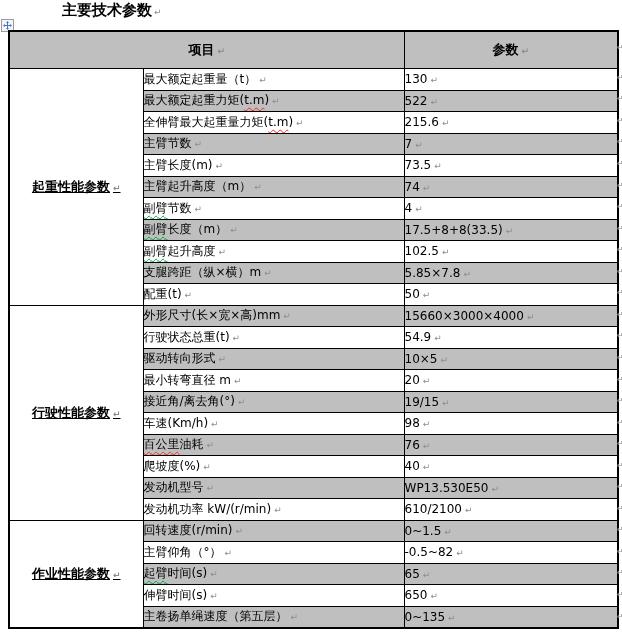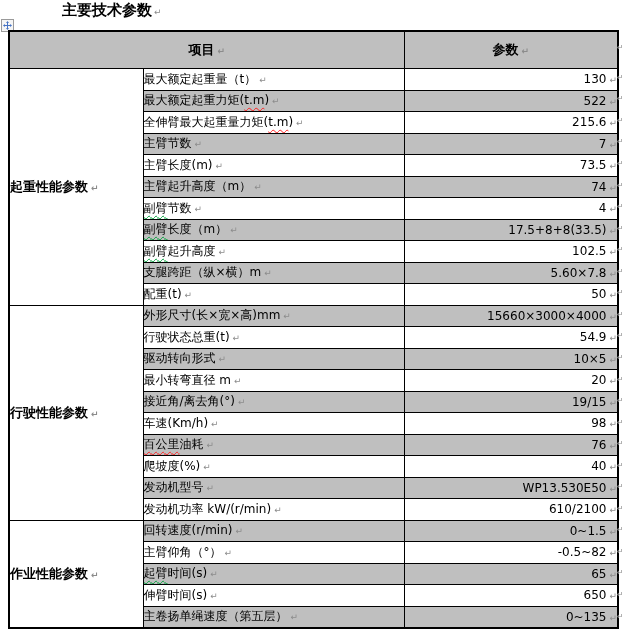--- a/index.html
+++ b/index.html
@@ -26,23 +26,23 @@
     border:2px solid #000;
   }
   table.params th, table.params td {
     border:1px solid #000; padding:0; overflow:hidden; white-space:nowrap;
   }
   col.c-section { width:134px; }
   col.c-item    { width:261px; }
   col.c-value   { width:214px; }
   tr.hdr th { height:36px; background:#bfbfbf; font-size:13px; font-weight:bold; text-align:center; }
   tbody tr { height:21.5px; }
-  td.section-cell { background:#fff; font-weight:bold; font-size:13px; vertical-align:middle; }
+  td.section-cell { background:#fff; font-weight:bold; font-size:13px; text-align:center; vertical-align:middle;text-decoration:underline; }
   td.item-cell { font-size:12px; text-align:left; padding-left:5px; vertical-align:middle; }
-  td.value-cell { font-size:12px; text-align:right; vertical-align:middle; }
+  td.value-cell { font-size:12px; text-align:left; vertical-align:middle; }
   tr.shade td.item-cell, tr.shade td.value-cell { background:#bfbfbf;margin-top:36px; }
   .sq-red {
     text-decoration:underline; text-decoration-style:wavy;
     text-decoration-color:#ff2020; text-decoration-thickness:1px; text-underline-offset:3px;
   }
   .sq-green {
     text-decoration:underline; text-decoration-style:wavy;
     text-decoration-color:#00a13a; text-decoration-thickness:1px; text-underline-offset:3px;
   }
   .rowend-mark { position:absolute; color:#8c8c8c; font-size:8px; line-height:8px; }
@@ -111,21 +111,21 @@
       <tr class="shade">
         <td class="item-cell"><span><span></span><span class="sq-green">副臂</span><span>长度（m）</span></span><span class="cell-mark">↵</span></td>
         <td class="value-cell"><span>17.5+8+8(33.5)</span><span class="cell-mark">↵</span></td>
       </tr>
       <tr>
         <td class="item-cell"><span><span></span><span class="sq-green">副臂</span><span>起升高度</span></span><span class="cell-mark">↵</span></td>
         <td class="value-cell"><span>102.5</span><span class="cell-mark">↵</span></td>
       </tr>
       <tr class="shade">
         <td class="item-cell"><span>支腿跨距（纵×横）m</span><span class="cell-mark">↵</span></td>
-        <td class="value-cell"><span>5.60×7.8</span><span class="cell-mark">↵</span></td>
+        <td class="value-cell"><span>5.85×7.8</span><span class="cell-mark">↵</span></td>
       </tr>
       <tr>
         <td class="item-cell"><span>配重(t)</span><span class="cell-mark">↵</span></td>
         <td class="value-cell"><span>50</span><span class="cell-mark">↵</span></td>
       </tr>
       <tr class="shade">
         <td class="section-cell" rowspan="10"><span>行驶性能参数</span><span class="cell-mark">↵</span></td>
         <td class="item-cell"><span>外形尺寸(长×宽×高)mm</span><span class="cell-mark">↵</span></td>
         <td class="value-cell"><span>15660×3000×4000</span><span class="cell-mark">↵</span></td>
       </tr>

